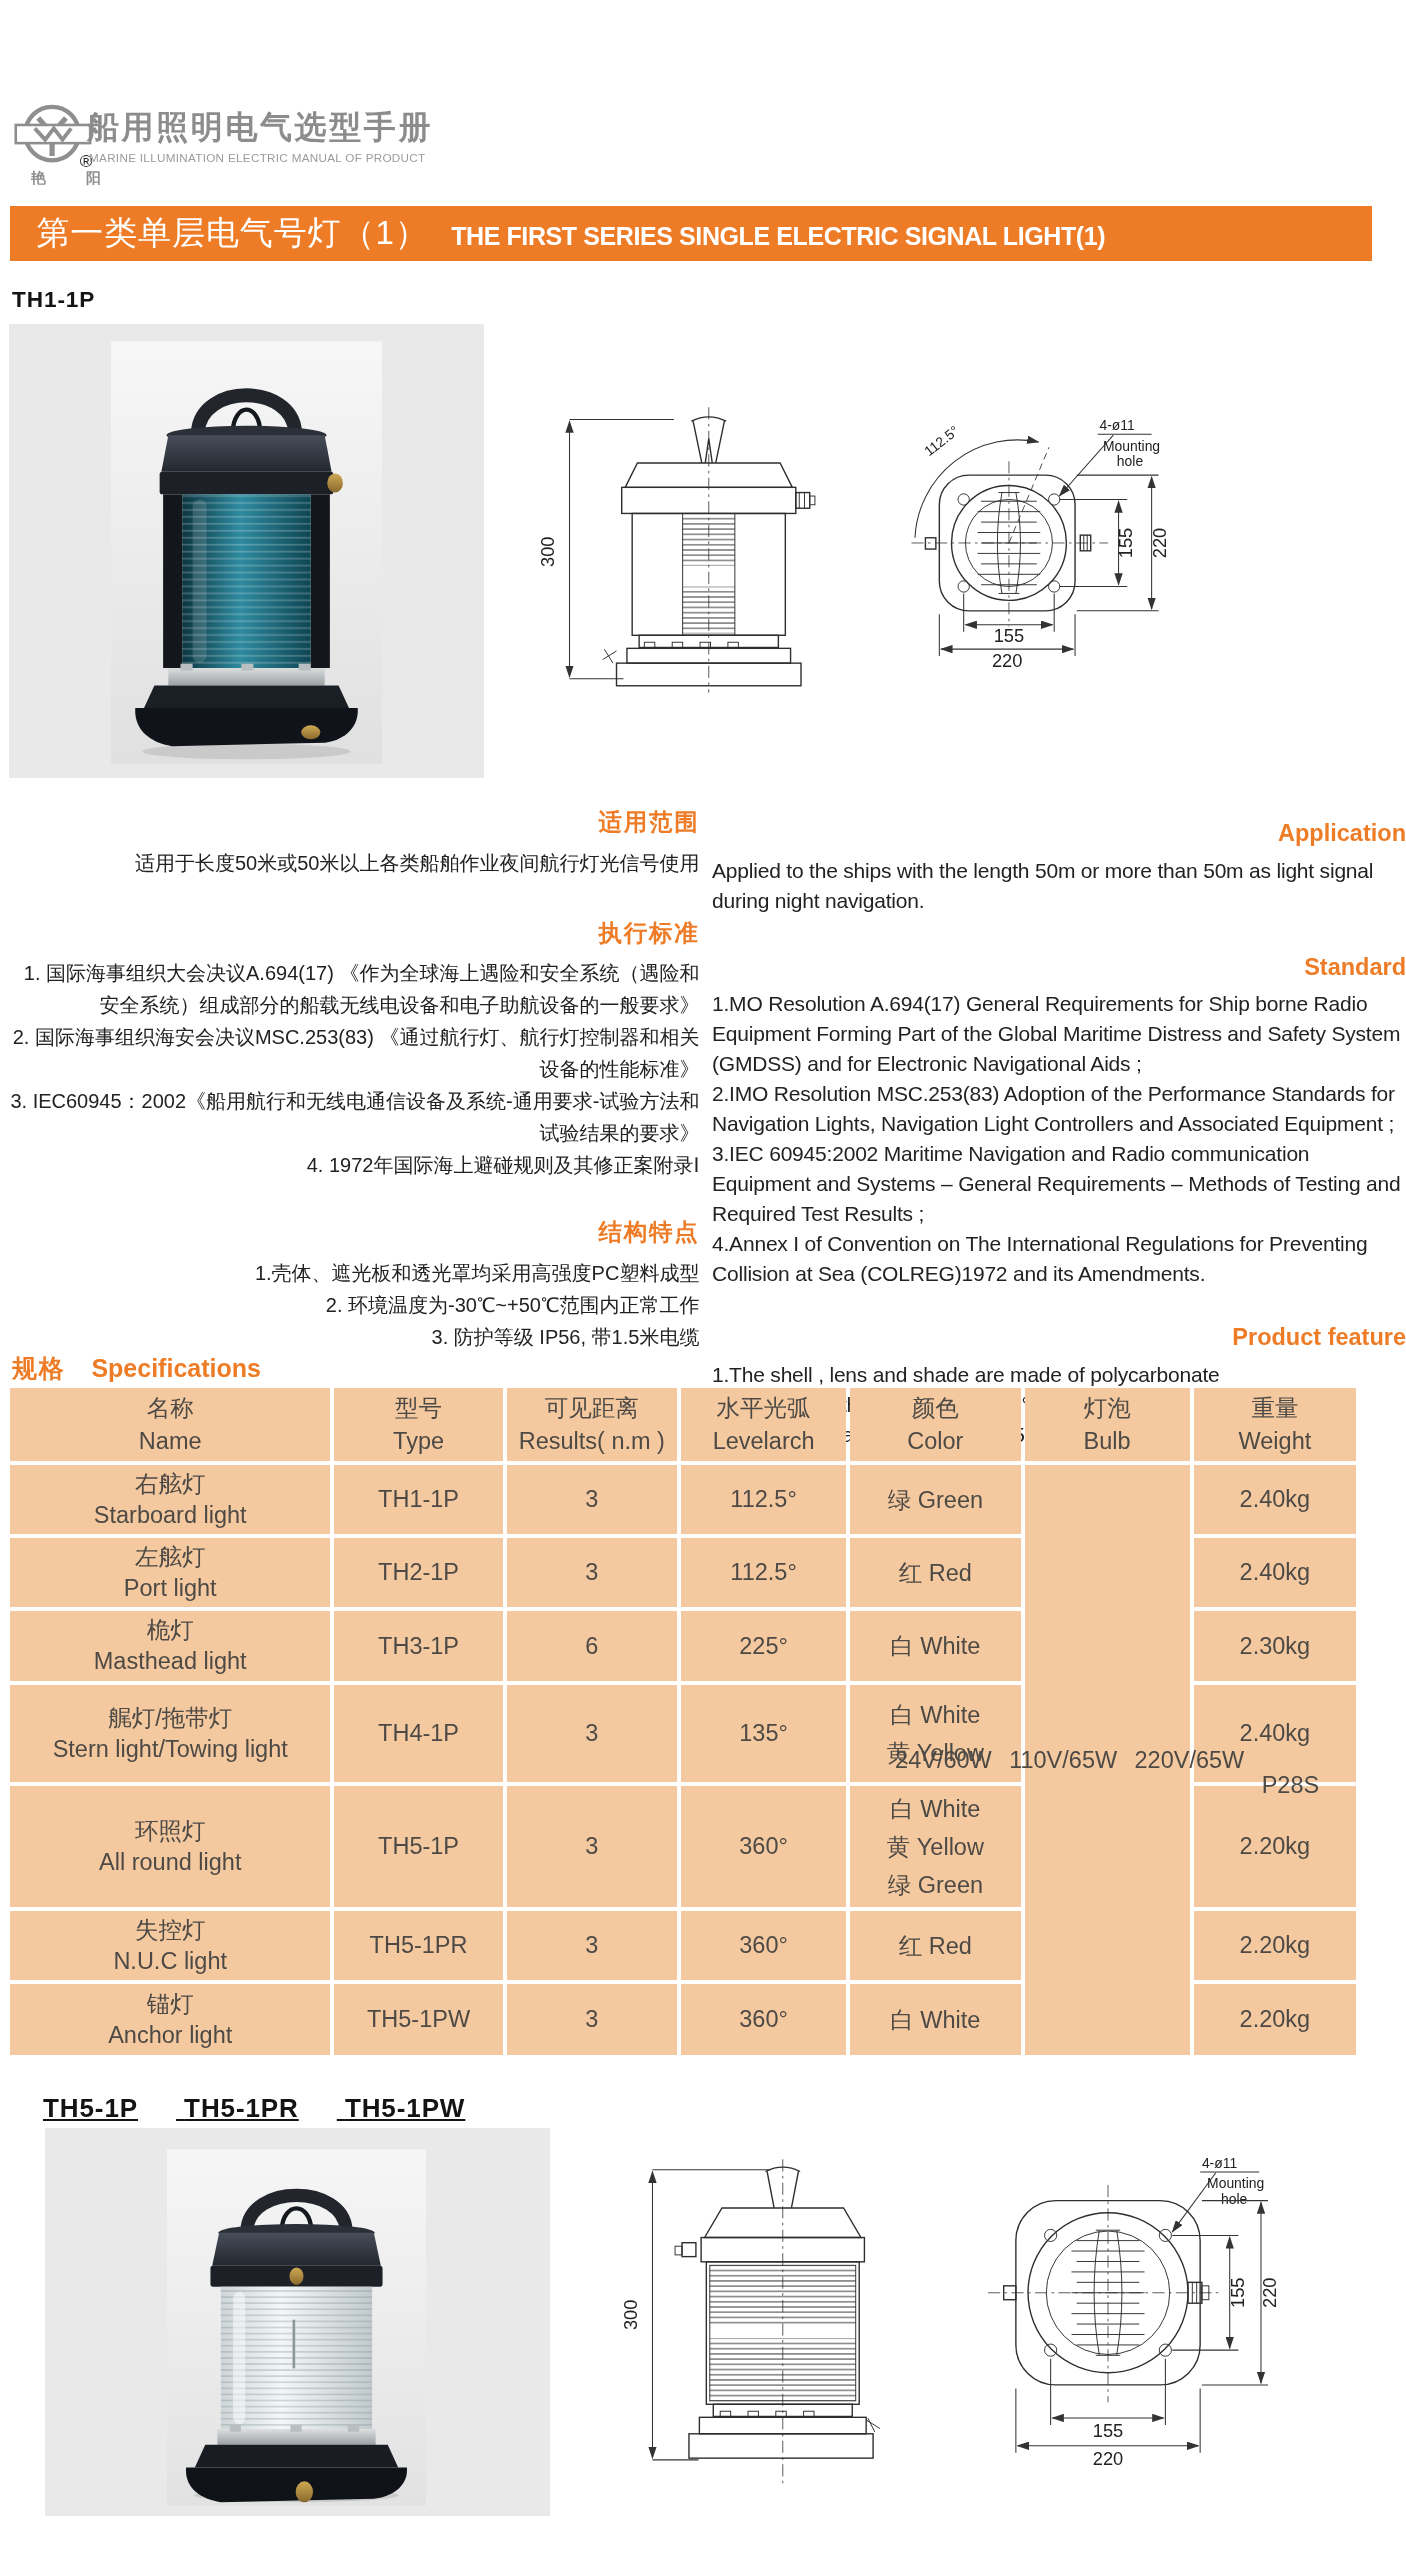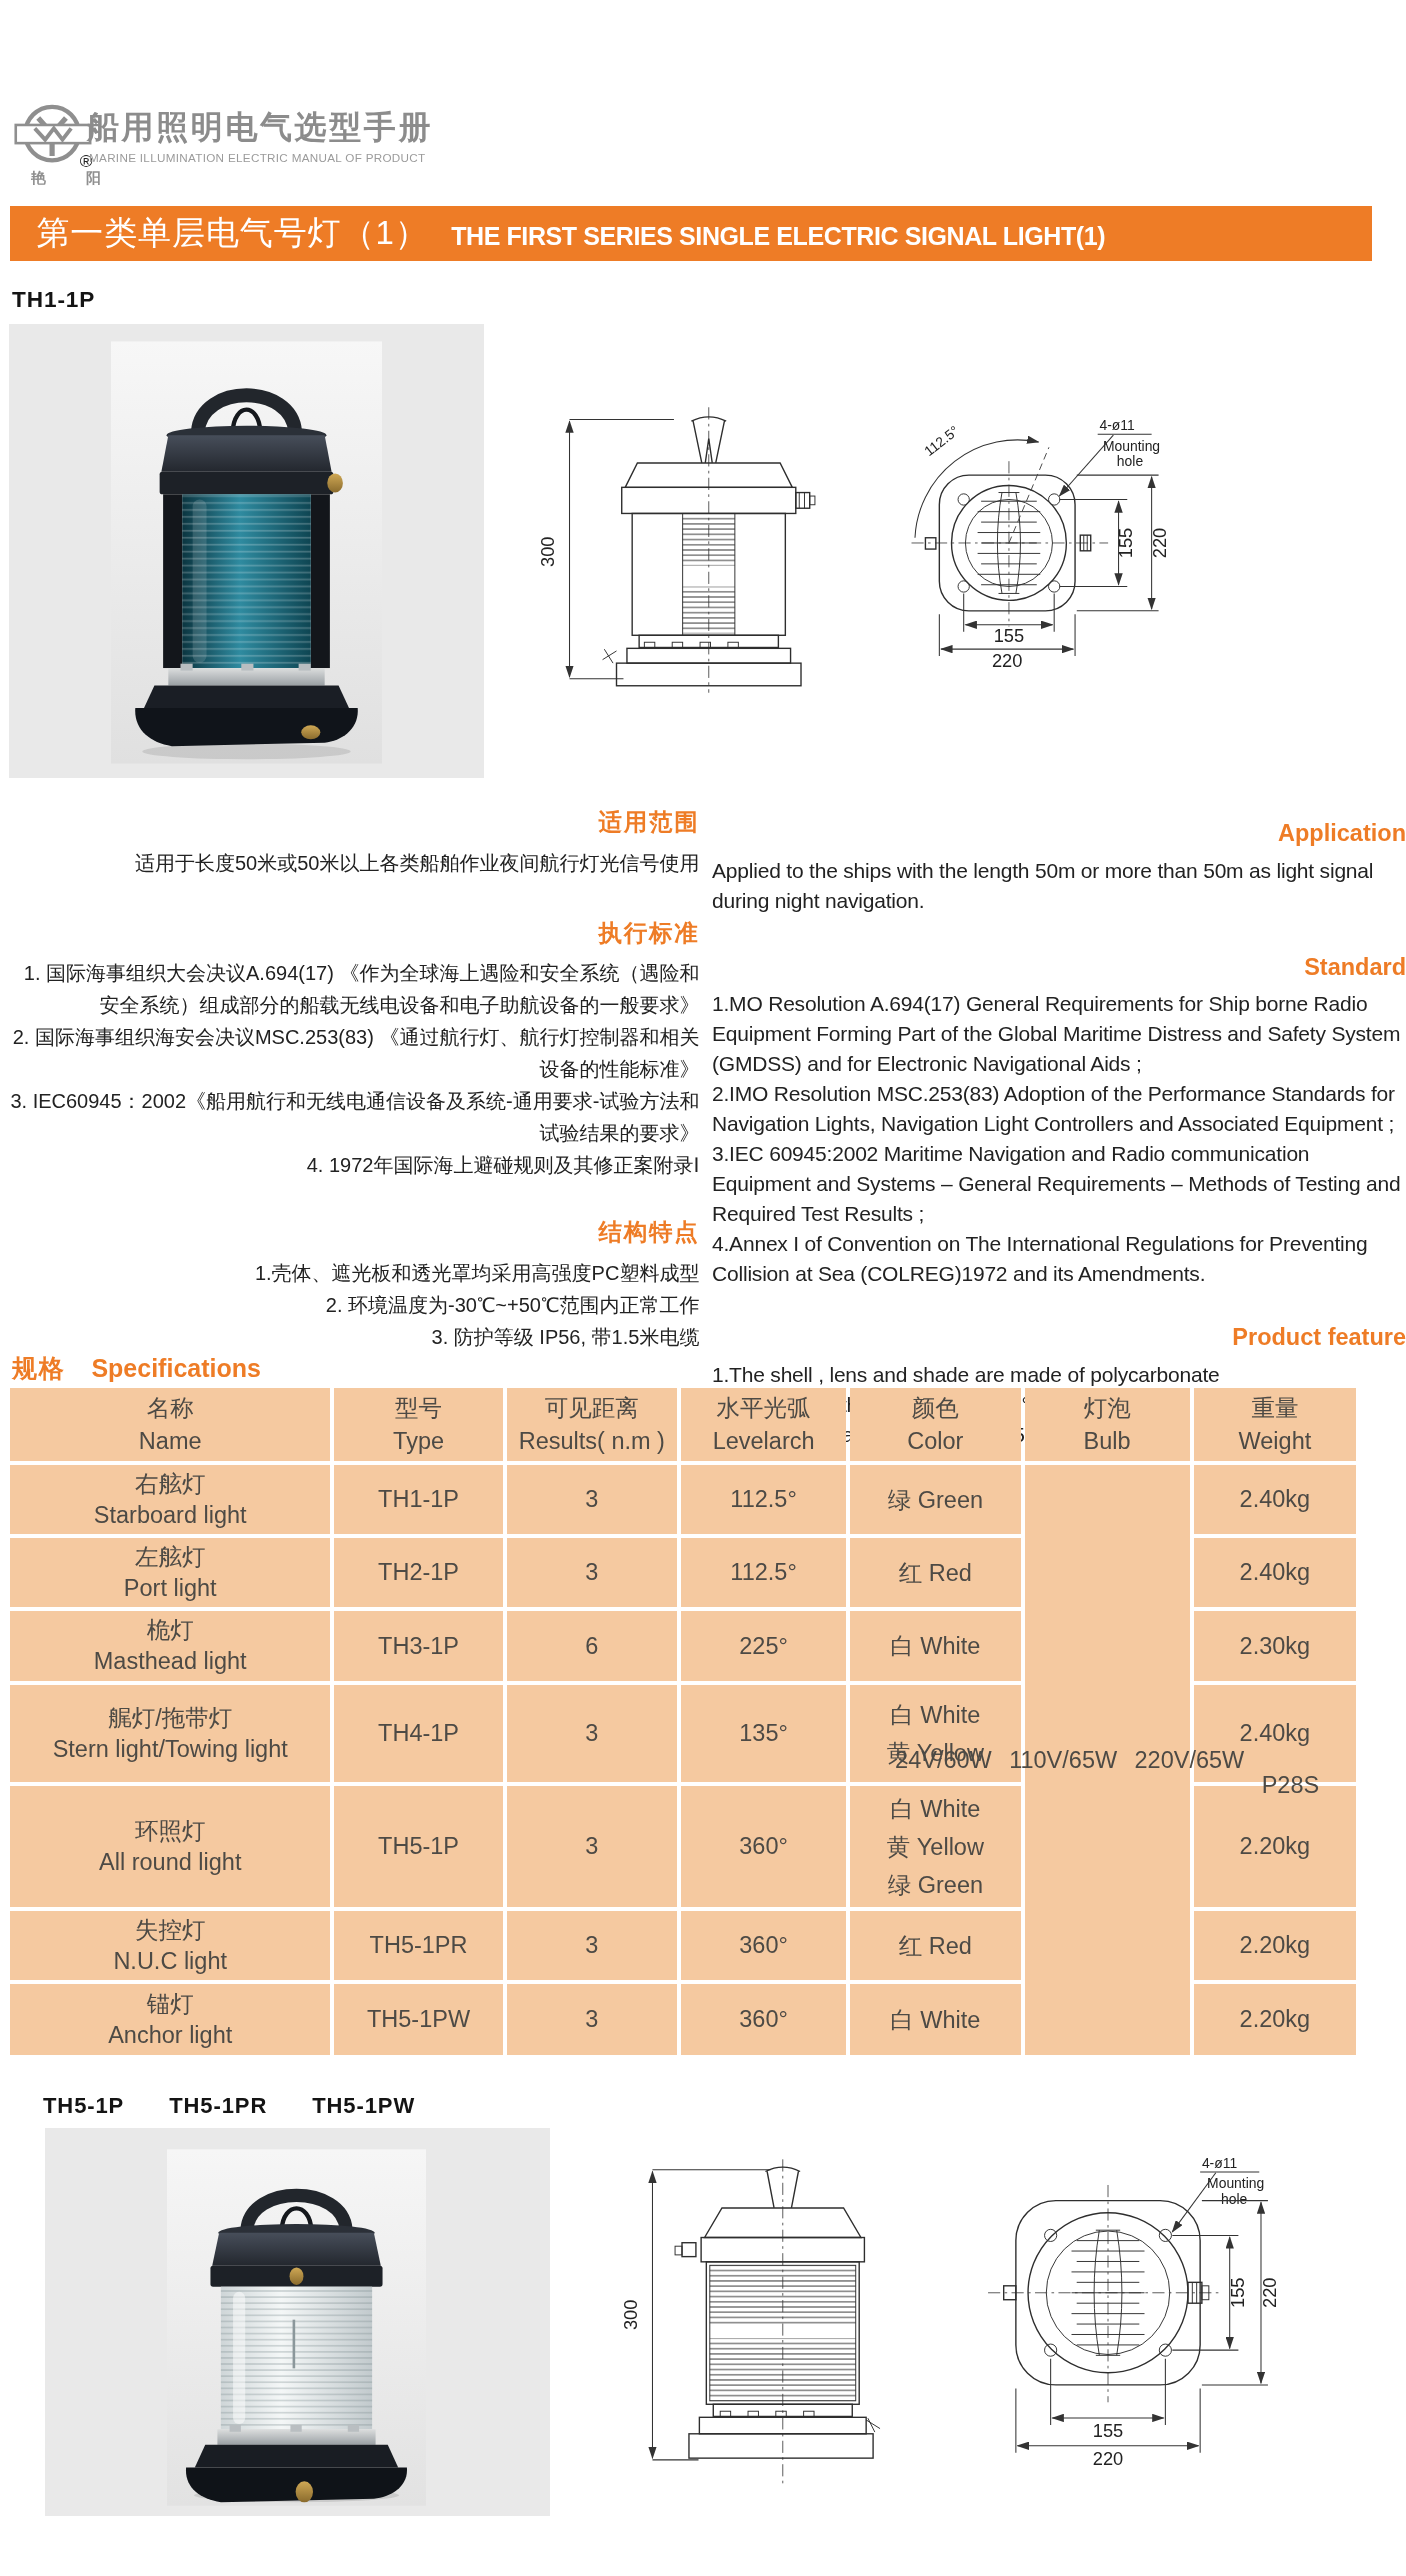--- a/index.html
+++ b/index.html
@@ -70,21 +70,21 @@
   table.specs{border-collapse:separate;border-spacing:4.3px;width:100%;table-layout:fixed;}
   table.specs td{background:var(--table-bg);text-align:center;vertical-align:middle;
     color:#4d4a45;font-size:23.5px;padding:3.5px 1.7px;}
   table.specs tr.head td{height:73px;line-height:33px;}
   td .two-line div{line-height:31px;}
   .bulb-stack{display:flex;flex-direction:row;align-items:center;justify-content:center;gap:17.4px;}
   .bulb-base{margin-top:50px;}
   .color-stack div{line-height:38px;}
 
   
-  .models-bottom{position:absolute;left:43px;top:2093px;font-size:22px;font-weight:bold;color:#141414;letter-spacing:0.9px;}
+  .models-bottom{position:absolute;left:43px;top:2093px;font-size:26px;font-weight:bold;color:#141414;letter-spacing:0.9px;text-decoration:underline;}
   .models-bottom span{margin-right:38px;}
 </style>
 </head>
 <body>
 
 <div class="page">
 
   <div class="logo">
     <svg width="165" height="90" viewBox="0 0 190 104">
       <circle cx="46" cy="40" r="31" fill="none" stroke="#8f8f8f" stroke-width="5"></circle>

